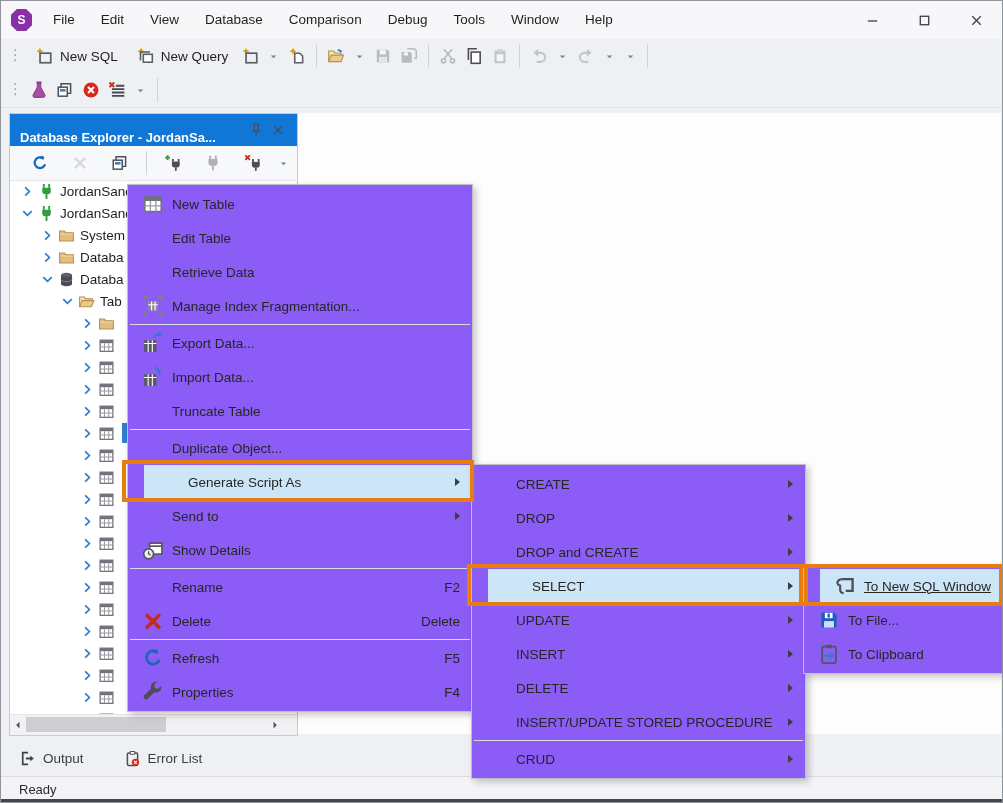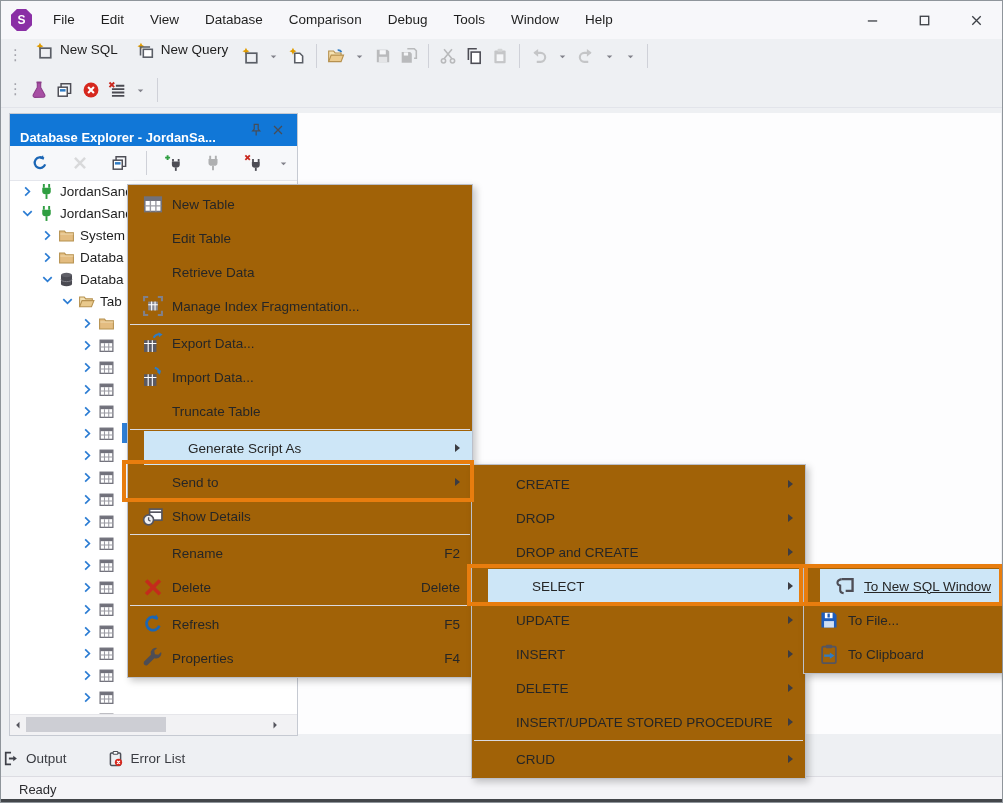--- a/index.html
+++ b/index.html
@@ -17,21 +17,21 @@
   .mb-item{padding:0 13px;line-height:38px;cursor:default;}
   .win-controls{position:absolute;right:0;top:0;height:38px;display:flex;}
   .wc{width:52px;display:flex;align-items:center;justify-content:center;}
   .wc .svgi{width:15px;height:15px;}
 
   
   .tb{position:absolute;left:0;right:0;display:flex;align-items:center;padding-left:4px;}
   #toolbar-main{top:38px;height:34px;}
   #toolbar-debug{top:72px;height:34px;border-bottom:1px solid #e2e4ea;}
   .grip{color:#a4a4ac;font-size:15px;padding:0 5px 2px 3px;letter-spacing:-2px;}
-  .tb-btn{display:flex;align-items:flex-start;gap:7px;padding:0 9px;height:28px;font-size:13.5px;}
+  .tb-btn{display:flex;align-items:center;gap:7px;padding:0 9px;height:28px;font-size:13.5px;}
   .tb-ic{width:26px;height:28px;display:flex;align-items:center;justify-content:center;}
   .tb-sep{width:1px;height:24px;background:#cfd1d8;margin:0 6px;}
   .tb-caret{padding:0 5px;display:flex;align-items:center;}
   .tb-caret .svgi{width:11px;height:11px;}
   .svgi{display:inline-flex;}
   .svgi svg{width:100%;height:100%;display:block;}
   .tb-ic .svgi,.tb-btn .svgi{width:18px;height:18px;}
   .disabled{opacity:.42;filter:grayscale(1);}
 
   
@@ -55,21 +55,21 @@
   .tr-icon{width:17px;height:17px;flex:none;margin:0 3px 0 3px;display:flex;}
   .tr-label{margin-left:2px;white-space:nowrap;position:relative;z-index:1;}
   .sel-bg{position:absolute;left:112px;right:0;top:1px;bottom:1px;background:#2f7fd6;}
   .hscroll{position:absolute;left:0;bottom:0;right:0;height:20px;background:#f2f2f4;
            border-top:1px solid #e6e6ea;}
   .hs-arrow{position:absolute;top:2px;width:14px;height:14px;}
   .hs-arrow .svgi{width:12px;height:12px;}
   .hs-thumb{position:absolute;left:16px;top:2px;width:140px;height:15px;background:#cdced4;}
 
   
-  .menu{position:absolute;background:#a16207;border:1px solid #bcc0ca;padding:2px 0;
+  .menu{position:absolute;background:#8b5cf6;border:1px solid #bcc0ca;padding:2px 0;
         box-shadow:3px 3px 7px rgba(0,0,0,.22);}
   #context-menu{left:126px;top:183px;width:344px;z-index:10;}
   #script-submenu{left:470px;top:463px;width:333px;z-index:11;}
   #target-submenu{left:802px;top:565px;width:198px;z-index:12;}
   .menu-item{height:34px;display:flex;align-items:center;padding:0 12px 0 14px;font-size:13.5px;color:#262626;}
   .menu-item.hl{background:#cde6f7;margin-left:16px;}
   .mi-icon{width:22px;height:18px;flex:none;margin-right:8px;display:flex;align-items:center;}
   .mi-label{flex:1;white-space:nowrap;}
   .mi-shortcut{margin-left:18px;color:#262626;}
   .mi-arrow{width:0;height:0;border-top:4.5px solid transparent;border-bottom:4.5px solid transparent;
@@ -77,21 +77,21 @@
   .menu-sep{height:1px;background:#dadae0;margin:1px 2px;}
 
   
   .obox{position:absolute;border:4px solid #e87d0e;z-index:20;pointer-events:none;box-sizing:border-box;}
   #obox-generate{left:121px;top:459px;width:352px;height:42px;}
   #obox-select{left:466px;top:563px;width:341px;height:42px;}
   #obox-target{left:798px;top:563px;width:204px;height:42px;}
 
   
   .tabs{position:absolute;left:0;top:740px;height:34px;display:flex;align-items:center;
-        padding-left:1px;gap:40px;font-size:13.5px;color:#3a3c42;}
+        padding-left:18px;gap:40px;font-size:13.5px;color:#3a3c42;}
   .tab{display:flex;align-items:center;gap:7px;}
   .tab .svgi{width:17px;height:17px;}
   .status{position:absolute;left:0;right:0;top:775px;height:25px;background:#f4f4f7;
           border-top:1px solid #dcdce2;display:flex;align-items:center;padding-left:18px;
           font-size:13px;color:#2c2c30;}
 </style>
 </head>
 <body>
 
 <div class="app">
@@ -829,20 +829,24 @@
             <path d="M13.9 3.1l-.9 3.3-2.3-2.2z" fill="#2f7cc4"></path>
           </svg>
         </span>
         <span class="mi-label">Import Data...</span>
       </div>
       <div class="menu-item">
         <span class="mi-icon"></span>
         <span class="mi-label">Truncate Table</span>
       </div>
       <div class="menu-sep"></div>
+      <div class="menu-item">
+        <span class="mi-icon"></span>
+        <span class="mi-label">Duplicate Object...</span>
+      </div>
       <div class="menu-item hl" style="background: rgb(205, 230, 247);">
         <span class="mi-icon"></span>
         <span class="mi-label">Generate Script As</span>
         <span class="mi-arrow"></span>
       </div>
       <div class="menu-item">
         <span class="mi-icon"></span>
         <span class="mi-label">Send to</span>
         <span class="mi-arrow"></span>
       </div>

